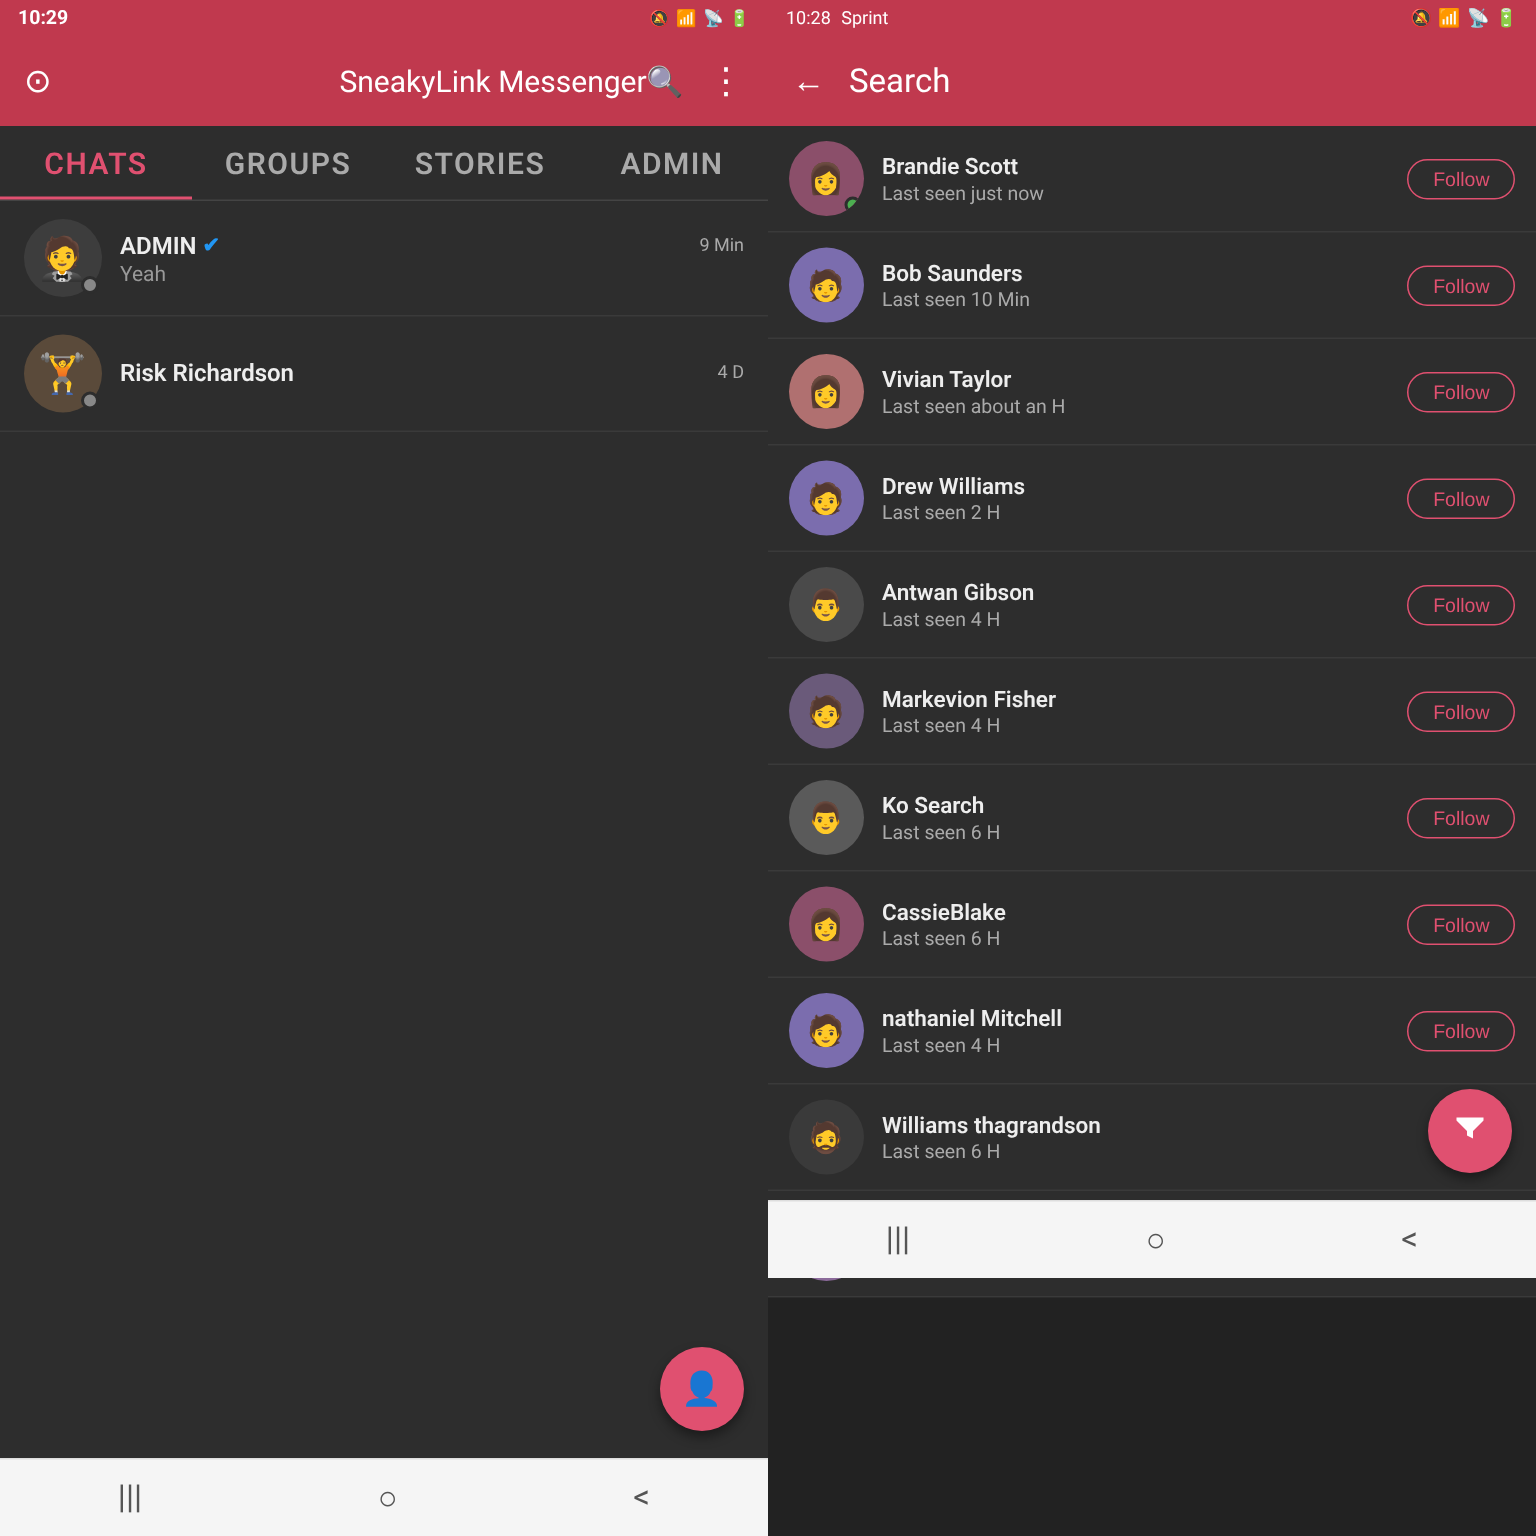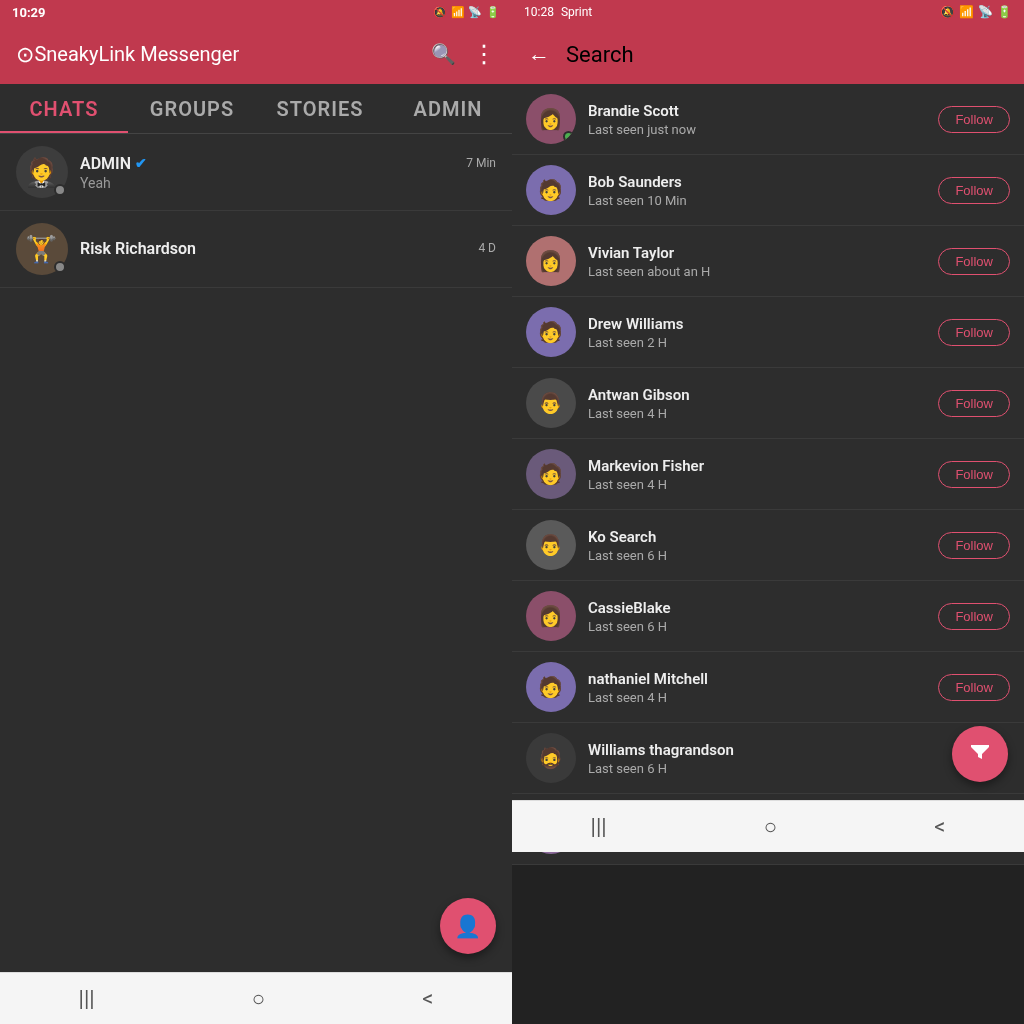--- a/index.html
+++ b/index.html
@@ -47,21 +47,21 @@
     .app-header .location-icon {
       color: white;
       font-size: 22px;
     }
 
     .app-header .app-title {
       color: white;
       font-size: 20px;
       font-weight: 400;
       flex: 1;
-      text-align: left;
+      text-align: right;
     }
 
     .app-header .header-icons {
       display: flex;
       gap: 16px;
       color: white;
       font-size: 20px;
     }
 
     .tabs-bar {
@@ -251,21 +251,21 @@
       height: 60px;
     }
 
     .back-btn {
       color: white;
       font-size: 22px;
       cursor: pointer;
     }
 
     .search-title {
-      color: #000000;
+      color: #ffffff;
       font-size: 22px;
       font-weight: 400;
     }
 
     .search-list {
       flex: 1;
       overflow-y: auto;
       background: #2d2d2d;
     }
 
@@ -404,21 +404,21 @@
             <span style="font-size:28px;">🤵</span>
           </div>
           <div class="offline-dot"></div>
         </div>
         <div class="chat-info">
           <div class="chat-name-row">
             <span class="chat-name">
               <span>ADMIN</span>
               <span class="verified-icon">✔</span>
             </span>
-            <span class="chat-time">7 Min</span>
+            <span class="chat-time">9 Min</span>
           </div>
           <div class="chat-preview">Yeah</div>
         </div>
       </div>
 
       <div class="chat-item">
         <div class="avatar-wrap">
           <div class="avatar av-risk">
             <span style="font-size:26px;">🏋️</span>
           </div>

